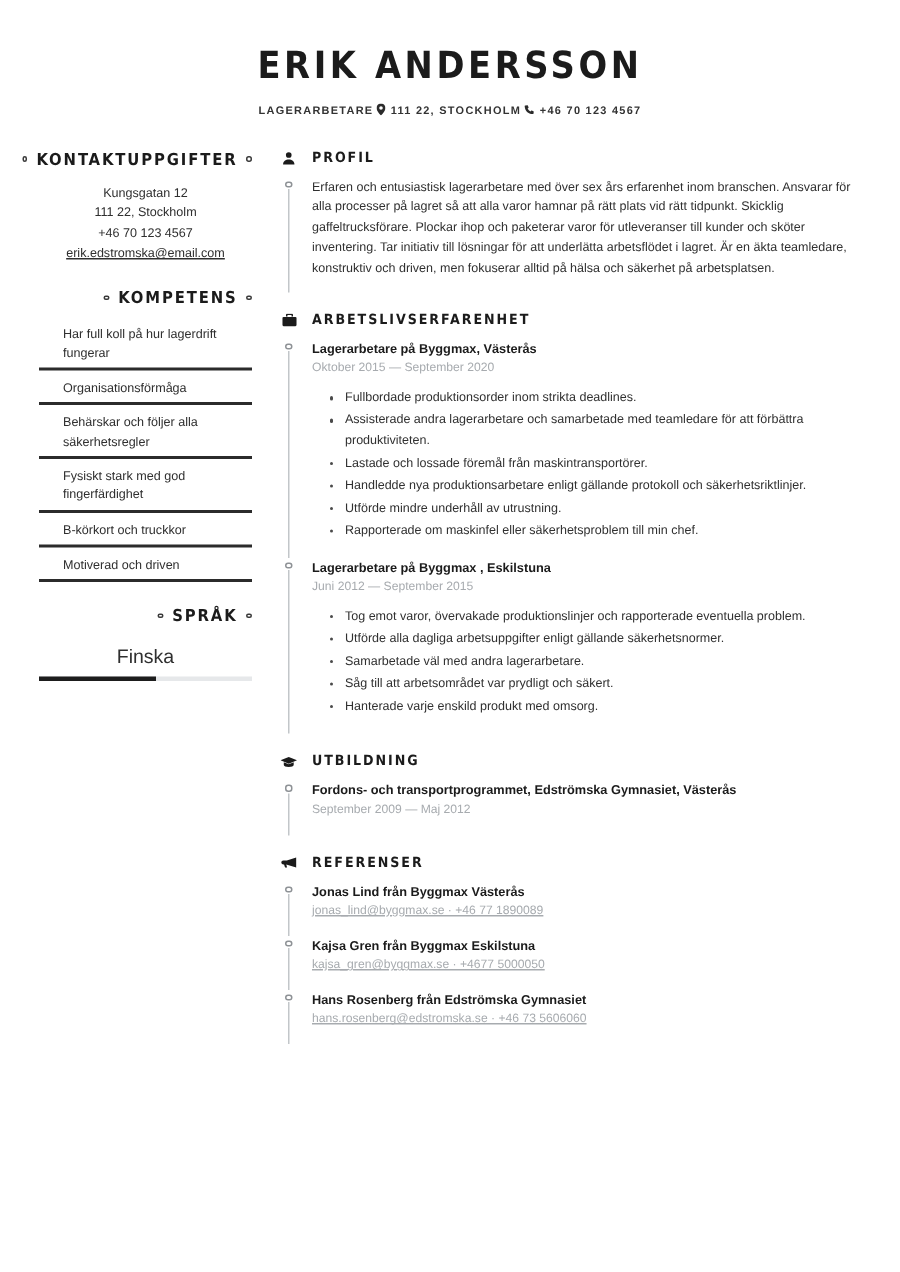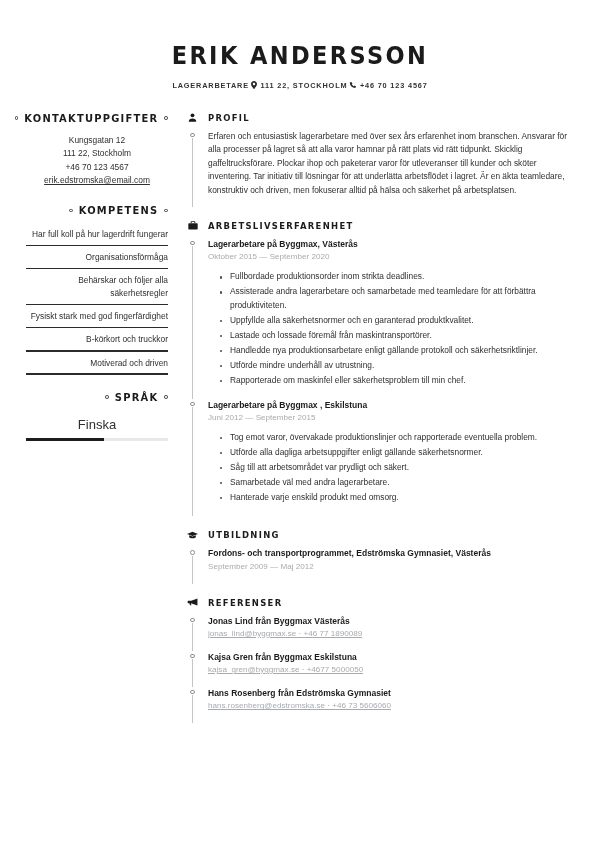--- a/index.html
+++ b/index.html
@@ -11,21 +11,21 @@
     width: 600px;
     height: 848px;
     font-family: "Liberation Sans", sans-serif;
     color: #2b2b2b;
     overflow: hidden;
   }
   .page {
     width: 600px;
     height: 848px;
     box-sizing: border-box;
-    padding: 42px 26px 0 26px;
+    padding: 30px 26px 0 26px;
     position: relative;
   }
 
   
   .header {
     text-align: center;
     padding-bottom: 14px;
   }
   .full-name {
     font-family: "DejaVu Sans Condensed", "Liberation Sans", sans-serif;
@@ -104,25 +104,26 @@
     line-height: 1.62;
     color: #2f2f2f;
   }
   .side-text a, .contact-email {
     color: #2f2f2f;
     text-decoration: underline;
   }
   .contact-line { display: block; }
 
   .skill-item {
-    text-align: right;
+    text-align: left;
     font-size: 8.4px;
     line-height: 1.5;
     color: #2f2f2f;
     padding: 2px 0 4px 0;
+    margin-left: 16px;
   }
   .skill-rule {
     height: 1.6px;
     background: #2b2b2b;
     width: 100%;
     margin: 0 0 3px 0;
   }
   .lang-name {
     text-align: center;
     font-size: 13px;
@@ -380,42 +381,41 @@
           <div class="tl">
             <span class="tl-dot"></span>
             <span class="tl-line"></span>
           </div>
           <div class="entry-body">
             <div class="job-title">Lagerarbetare på Byggmax, Västerås</div>
             <div class="job-dates">Oktober 2015 — September 2020</div>
             <ul class="bullets">
               <li>Fullbordade produktionsorder inom strikta deadlines.</li>
               <li>Assisterade andra lagerarbetare och samarbetade med teamledare för att förbättra produktiviteten.</li>
-              <li>Uppfyllde alla säkerhetsnormer och en garanterad produktkvalitet.</li>
               <li>Lastade och lossade föremål från maskintransportörer.</li>
               <li>Handledde nya produktionsarbetare enligt gällande protokoll och säkerhetsriktlinjer.</li>
               <li>Utförde mindre underhåll av utrustning.</li>
               <li>Rapporterade om maskinfel eller säkerhetsproblem till min chef.</li>
             </ul>
           </div>
         </div>
 
         <div class="entry">
           <div class="tl">
             <span class="tl-dot"></span>
             <span class="tl-line"></span>
           </div>
           <div class="entry-body">
             <div class="job-title">Lagerarbetare på Byggmax , Eskilstuna</div>
             <div class="job-dates">Juni 2012 — September 2015</div>
             <ul class="bullets">
               <li>Tog emot varor, övervakade produktionslinjer och rapporterade eventuella problem.</li>
               <li>Utförde alla dagliga arbetsuppgifter enligt gällande säkerhetsnormer.</li>
+              <li>Samarbetade väl med andra lagerarbetare.</li>
               <li>Såg till att arbetsområdet var prydligt och säkert.</li>
-              <li>Samarbetade väl med andra lagerarbetare.</li>
               <li>Hanterade varje enskild produkt med omsorg.</li>
             </ul>
           </div>
         </div>
       </div>
 
       <div class="section">
         <div class="section-head">
           <span class="section-icon">
             <svg width="11" height="8" viewBox="0 0 12 8">

